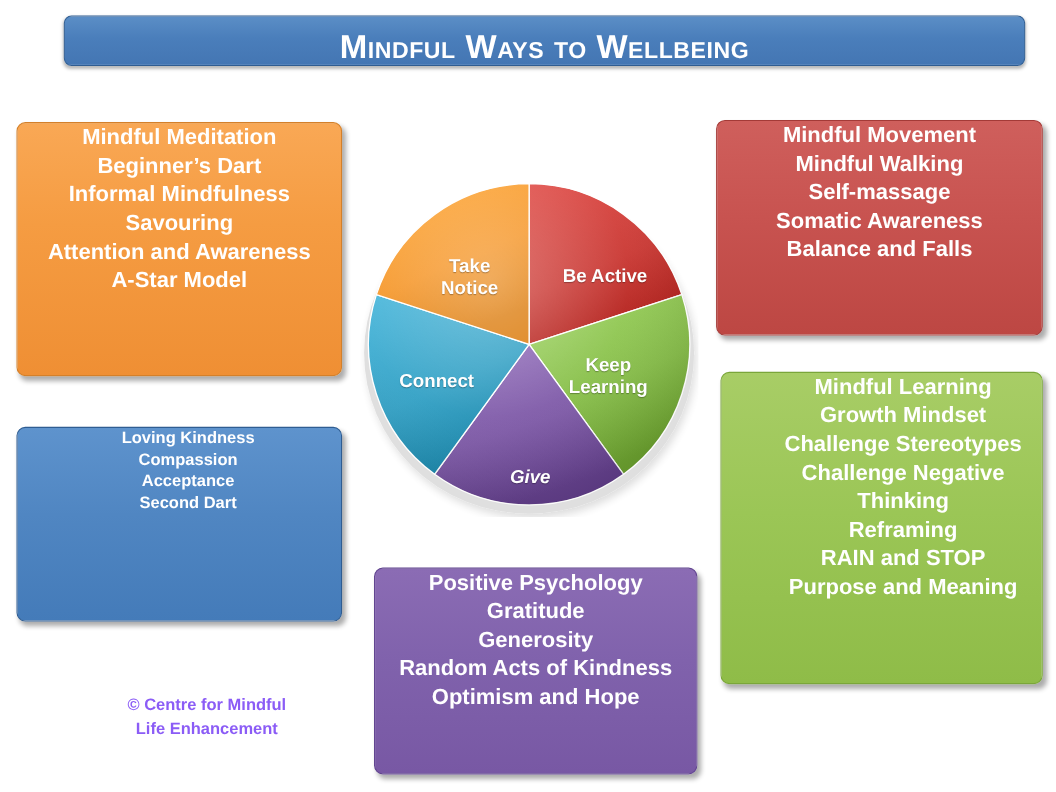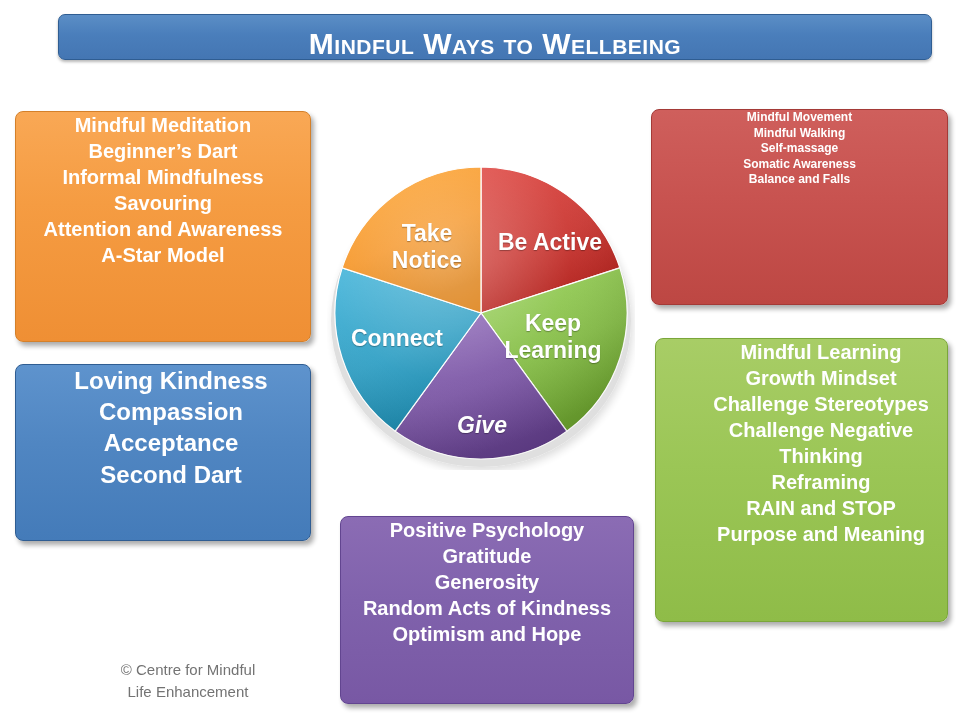--- a/index.html
+++ b/index.html
@@ -60,31 +60,31 @@
     line-height: 1.30;
   }
 
   #box-orange {
     left: 15px;  top: 95px;  width: 296px; height: 231px;
     background: linear-gradient(180deg, #f9a855 0%, #f59c42 40%, #ef8f34 100%);
     border: 1px solid #d4802a;
     font-size: 20px;
   }
   #box-blue {
-    left: 15px;  top: 348px; width: 296px; height: 177px;
+    left: 15px;  top: 372px; width: 296px; height: 177px;
     background: linear-gradient(180deg, #5e93cd 0%, #5086c2 45%, #447bb9 100%);
     border: 1px solid #2f5d92;
-    font-size: 24px;
+    font-size: 15px;
     padding-left: 16px;
   }
   #box-red {
     left: 651px; top: 93px;  width: 297px; height: 196px;
     background: linear-gradient(180deg, #cf5f5c 0%, #c85350 45%, #bd4743 100%);
     border: 1px solid #a43a37;
-    font-size: 12px;
+    font-size: 20px;
   }
   #box-green {
     left: 655px; top: 322px; width: 293px; height: 284px;
     background: linear-gradient(180deg, #a8cd66 0%, #9bc656 45%, #8fbc48 100%);
     border: 1px solid #7aa63a;
     font-size: 20px;
     padding-left: 39px;
   }
   #box-purple {
     left: 340px; top: 500px; width: 294px; height: 188px;
@@ -100,42 +100,43 @@
     top: 158px;
     width: 308px;
     height: 312px;
   }
   #pie-svg { display: block; width: 308px; height: 312px; }
 
   .pie-label {
     position: absolute;
     color: #ffffff;
     font-weight: bold;
-    font-size: 23px;
+    font-size: 17px;
     text-align: center;
     line-height: 1.18;
     white-space: pre-line;
     text-shadow: 0 1px 1px rgba(0,0,0,0.30);
+    margin-top: 12px;
   }
   #pie-label-be-active   { left: 158px; top: 71px;  width: 130px; }
   #pie-label-keep        { left: 170px; top: 152px; width: 112px; }
   #pie-label-give        { left: 110px; top: 254px; width: 90px; font-style: italic;  }
   #pie-label-connect     { left: 12px;  top: 167px; width: 116px; }
   #pie-label-take-notice { left: 52px;  top: 62px;  width: 96px;  }
 
   
   #footer {
     position: absolute;
     left: 64px;
-    top: 659px;
+    top: 630px;
     width: 248px;
     text-align: center;
-    color: #737373;
+    color: #8b5cf6;
     font-size: 15px;
-    font-weight: normal;
+    font-weight: bold;
     line-height: 1.45;
   }
 </style>
 </head>
 <body>
 
 <div id="title-bar">
   <span id="title-text">Mindful Ways to Wellbeing</span>
 </div>
 

